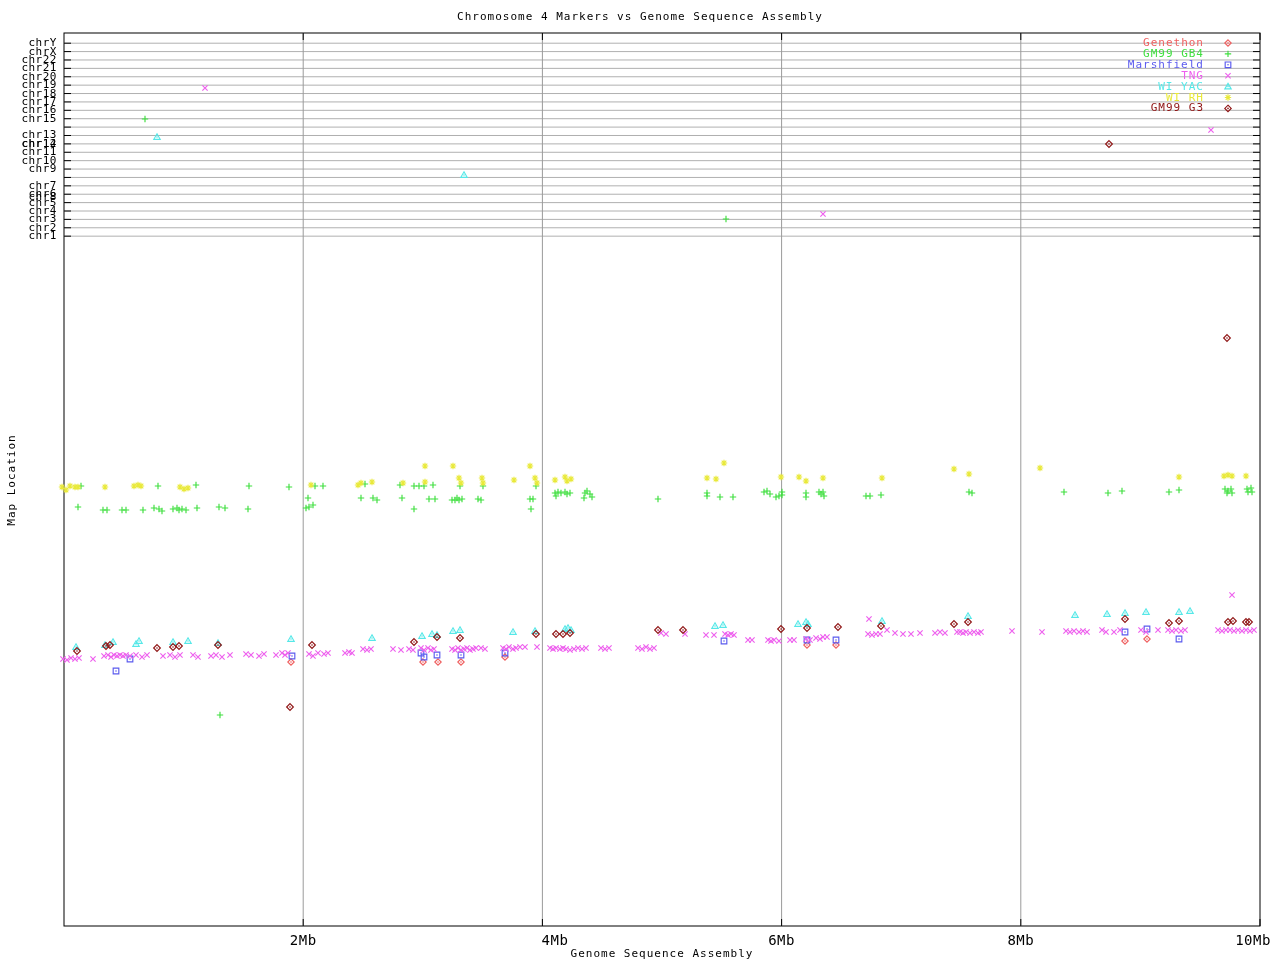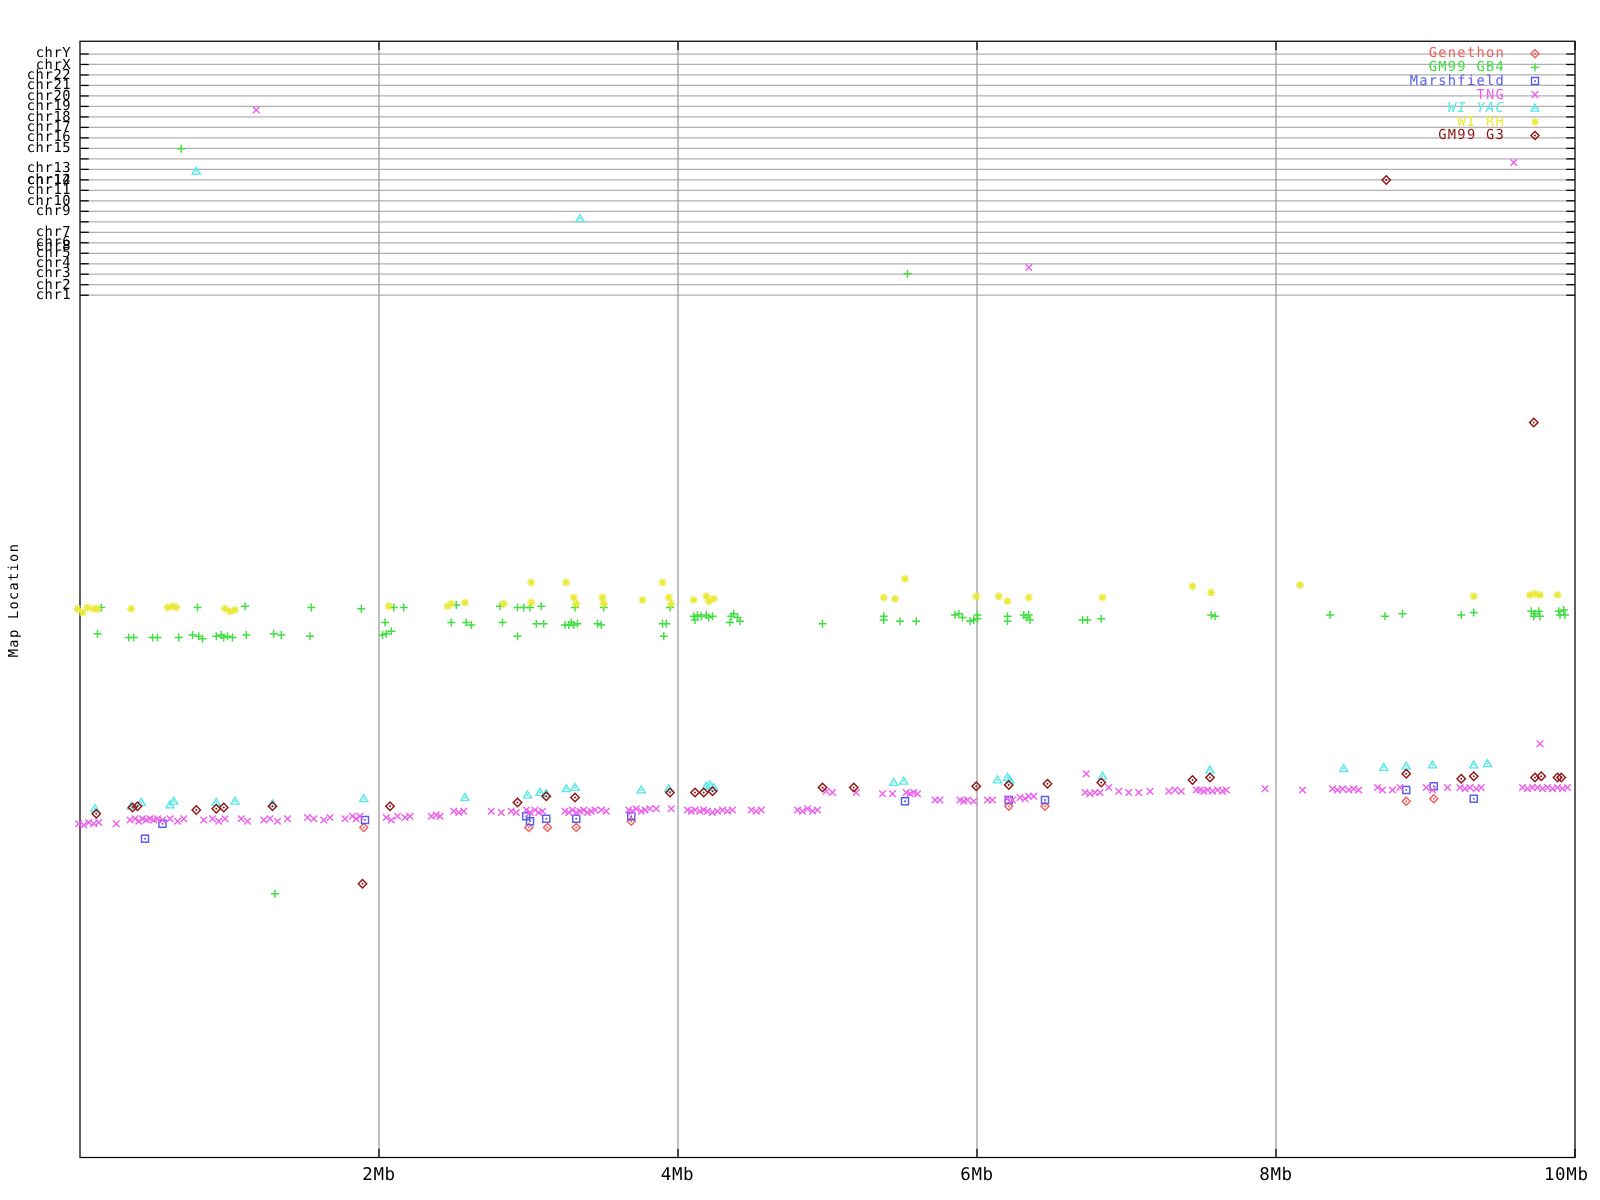--- a/index.html
+++ b/index.html
@@ -11,21 +11,23 @@
   #ylabel{top:480px;left:11px;transform:translate(-50%,-50%) rotate(-90deg);transform-origin:center;}
   .ytick{position:absolute;right:1223px;transform:translateY(-55%);font-size:11px;letter-spacing:0.5px;white-space:pre;}
   .xtick{position:absolute;top:932px;transform:translateX(-50%);font-size:14px;letter-spacing:0.5px;white-space:pre;}
   .legend-label{position:absolute;right:76px;transform:translateY(-55%);font-size:11px;letter-spacing:1px;white-space:pre;}
   svg{position:absolute;left:0;top:0;}
 </style>
 </head>
 <body>
 
 <div id="canvas">
+  <div id="title" class="lbl">Chromosome 4 Markers vs Genome Sequence Assembly</div>
   <div id="ylabel" class="lbl">Map Location</div>
+  <div id="xlabel" class="lbl">Genome Sequence Assembly</div>
   <svg id="plot" width="1280" height="960">
       <line x1="65" y1="43.2" x2="1259" y2="43.2" stroke="#b0b0b0" stroke-width="1"></line>
       <line x1="64" y1="43.2" x2="71" y2="43.2" stroke="#000000" stroke-width="1"></line>
       <line x1="1253" y1="43.2" x2="1260" y2="43.2" stroke="#000000" stroke-width="1"></line>
       <line x1="65" y1="51.59" x2="1259" y2="51.59" stroke="#b0b0b0" stroke-width="1"></line>
       <line x1="64" y1="51.59" x2="71" y2="51.59" stroke="#000000" stroke-width="1"></line>
       <line x1="1253" y1="51.59" x2="1260" y2="51.59" stroke="#000000" stroke-width="1"></line>
       <line x1="65" y1="59.980000000000004" x2="1259" y2="59.980000000000004" stroke="#b0b0b0" stroke-width="1"></line>
       <line x1="64" y1="59.980000000000004" x2="71" y2="59.980000000000004" stroke="#000000" stroke-width="1"></line>
       <line x1="1253" y1="59.980000000000004" x2="1260" y2="59.980000000000004" stroke="#000000" stroke-width="1"></line>
@@ -1499,27 +1501,27 @@
       <div class="ytick" style="top: 185.83px;">chr7</div>
       <div class="ytick" style="top: 194.22px;">chr6</div>
       <div class="ytick" style="top: 202.61px;">chr5</div>
       <div class="ytick" style="top: 211px;">chr4</div>
       <div class="ytick" style="top: 219.39px;">chr3</div>
       <div class="ytick" style="top: 227.78px;">chr2</div>
       <div class="ytick" style="top: 236.17px;">chr1</div>
     </div>
   <div id="xticks">
       <div class="xtick" style="left: 303.2px;">2Mb</div>
-      <div class="xtick" style="left: 542px;">4Mb</div>
+      <div class="xtick" style="left: 555px;">4Mb</div>
       <div class="xtick" style="left: 781.6px;">6Mb</div>
       <div class="xtick" style="left: 1020.8px;">8Mb</div>
       <div class="xtick" style="left: 1253px;">10Mb</div>
     </div>
   <div id="legend">
       <div class="legend-label" style="top: 43px; color: rgb(239, 95, 95); margin-left: 27px;">Genethon</div>
       <div class="legend-label" style="top: 53.9px; color: rgb(63, 223, 63);">GM99 GB4</div>
       <div class="legend-label" style="top: 64.8px; color: rgb(91, 91, 238);">Marshfield</div>
       <div class="legend-label" style="top: 75.7px; color: rgb(238, 95, 238);">TNG</div>
-      <div class="legend-label" style="top: 86.6px; color: rgb(85, 232, 232); font-style: italic;">WI YAC</div>
+      <div class="legend-label" style="top: 86.6px; color: rgb(85, 232, 232);">WI YAC</div>
       <div class="legend-label" style="top: 97.5px; color: rgb(233, 233, 58);">WI RH</div>
       <div class="legend-label" style="top: 108.4px; color: rgb(143, 20, 20); text-align: right;">GM99 G3</div>
     </div>
 </div>
 
 </body></html>

